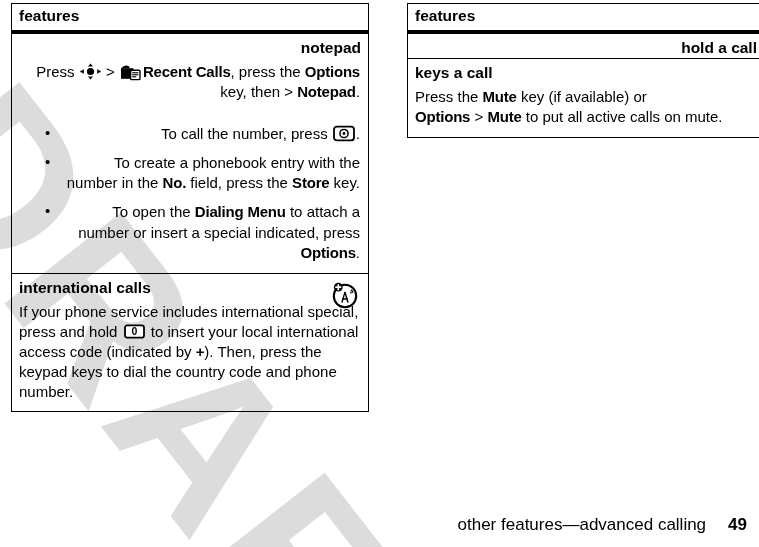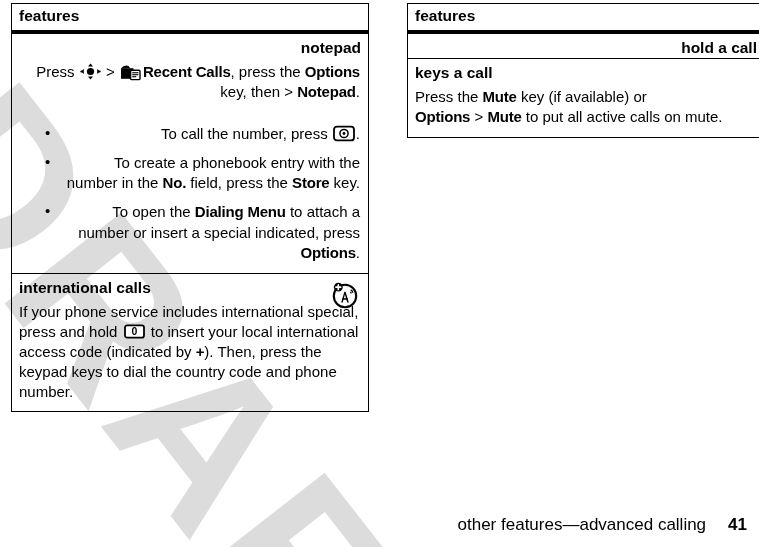--- a/index.html
+++ b/index.html
@@ -248,16 +248,16 @@
         <div class="frow-title">keys a call</div>
         <div class="frow-body">
           <p><span>Press the </span><span class="bterm">Mute</span><span> key (if available) or</span><br><span class="bterm">Options</span><span> &gt; </span><span class="bterm">Mute</span><span> to put all active calls on mute.</span></p>
         </div>
       </div>
 
     </div>
   </div>
 
   <div id="footer">
-    <span class="chapter">other features—advanced calling</span><span class="pageno">41</span>
+    <span class="chapter">other features—advanced calling</span><span class="pageno">49</span>
   </div>
 
 </div>
 
 </body></html>

